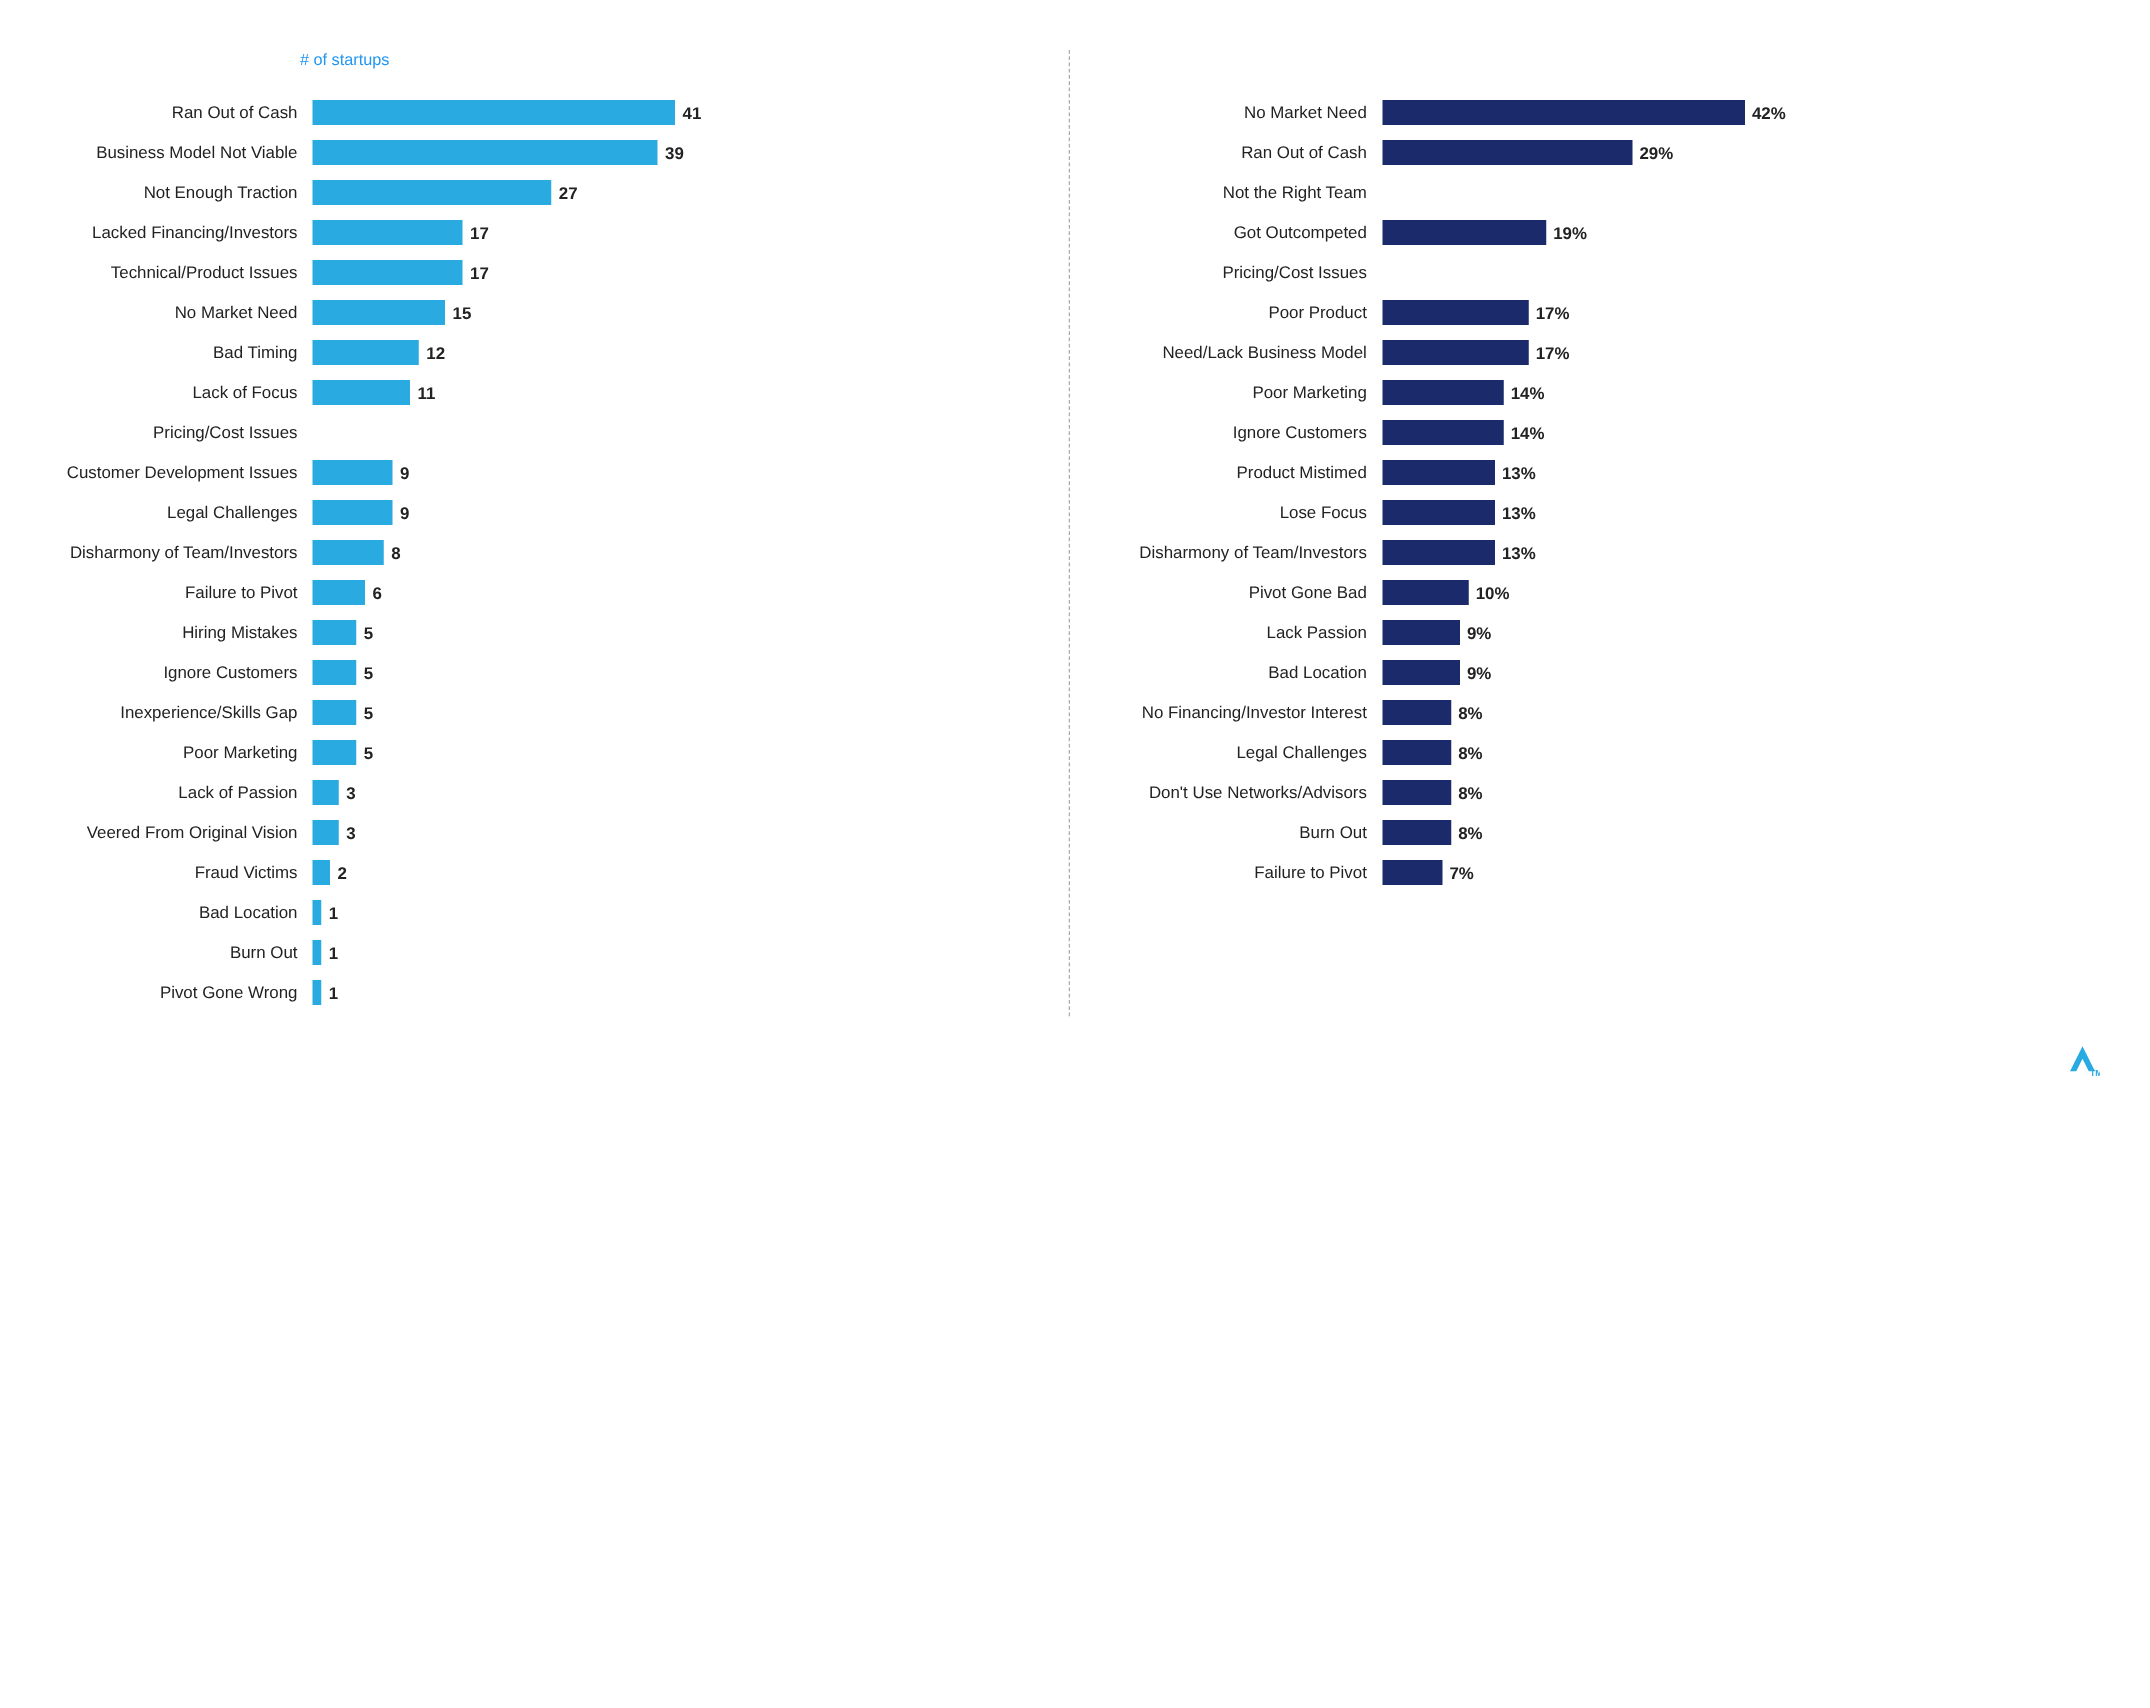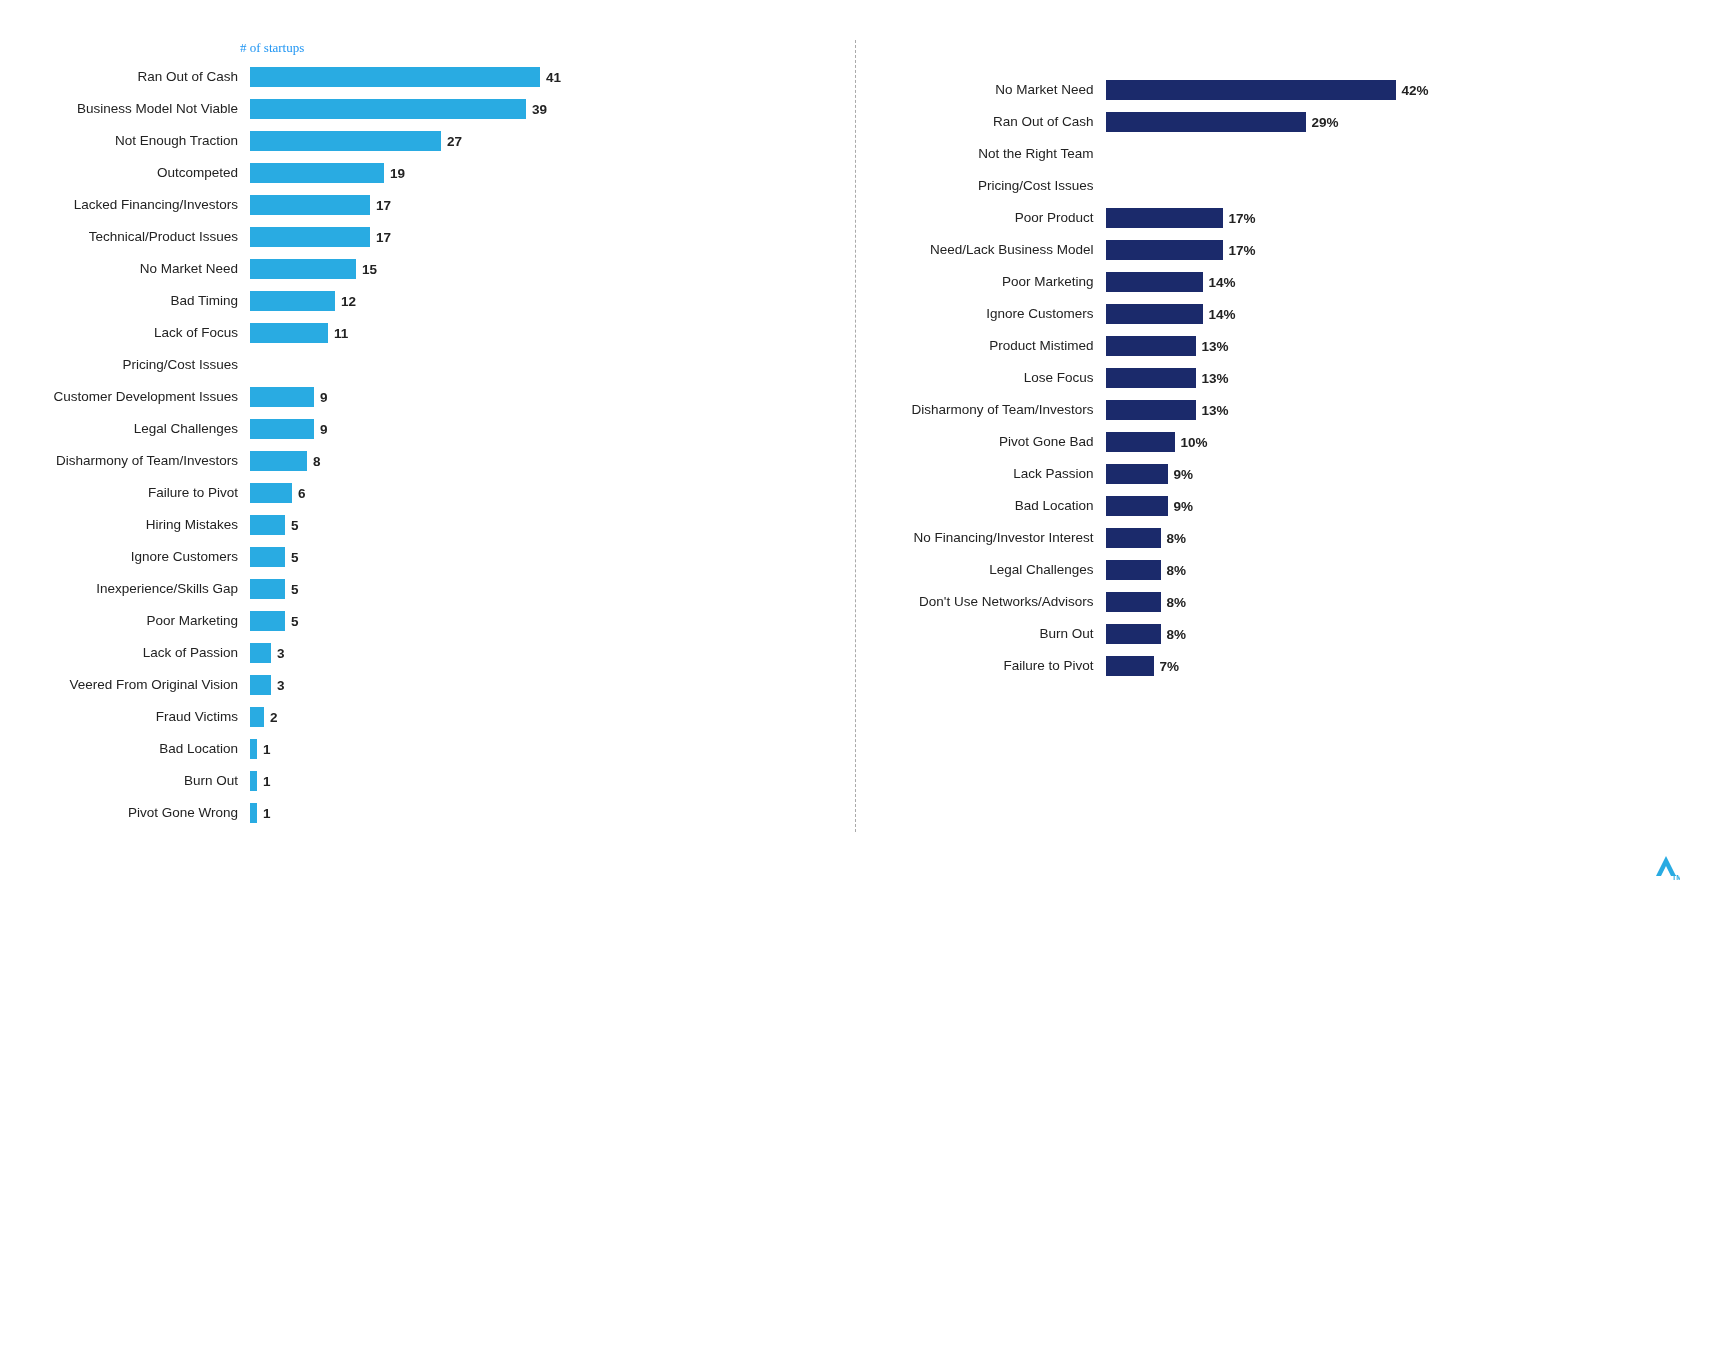--- a/index.html
+++ b/index.html
@@ -21,23 +21,22 @@
     .chart-panel.left {
       border-right: 1.5px dashed #aaa;
       padding-right: 30px;
     }
     .chart-panel.right {
       padding-left: 40px;
     }
     .axis-label {
       color: #2196F3;
       font-size: 13px;
-      margin-bottom: 8px;
+      margin-bottom: 22px;
       margin-left: 200px;
-      font-family: Liberation Serif, serif;
     }
     .bar-row {
       display: flex;
       align-items: center;
       margin-bottom: 6px;
       min-height: 26px;
     }
     .bar-label {
       width: 210px;
       min-width: 210px;
@@ -104,27 +103,20 @@
           </div>
         </div>
         <div class="bar-row">
           <div class="bar-label">Not Enough Traction</div>
           <div class="bar-track">
             <div class="bar-fill blue" style="width: 191px;"></div>
             <span class="bar-value">27</span>
           </div>
         </div>
         <div class="bar-row">
-          <div class="bar-label">Outcompeted</div>
-          <div class="bar-track">
-            <div class="bar-fill blue" style="width: 134px;"></div>
-            <span class="bar-value">19</span>
-          </div>
-        </div>
-        <div class="bar-row">
           <div class="bar-label">Lacked Financing/Investors</div>
           <div class="bar-track">
             <div class="bar-fill blue" style="width: 120px;"></div>
             <span class="bar-value">17</span>
           </div>
         </div>
         <div class="bar-row">
           <div class="bar-label">Technical/Product Issues</div>
           <div class="bar-track">
             <div class="bar-fill blue" style="width: 120px;"></div>
@@ -267,20 +259,27 @@
         </div>
         <div class="bar-row">
           <div class="bar-label">Ran Out of Cash</div>
           <div class="bar-track">
             <div class="bar-fill navy" style="width: 200px;"></div>
             <span class="bar-value">29%</span>
           </div>
         </div>
         <div class="bar-row">
           <div class="bar-label">Not the Right Team</div>
+        </div>
+        <div class="bar-row">
+          <div class="bar-label">Got Outcompeted</div>
+          <div class="bar-track">
+            <div class="bar-fill navy" style="width: 131px;"></div>
+            <span class="bar-value">19%</span>
+          </div>
         </div>
         <div class="bar-row">
           <div class="bar-label">Pricing/Cost Issues</div>
         </div>
         <div class="bar-row">
           <div class="bar-label">Poor Product</div>
           <div class="bar-track">
             <div class="bar-fill navy" style="width: 117px;"></div>
             <span class="bar-value">17%</span>
           </div>

